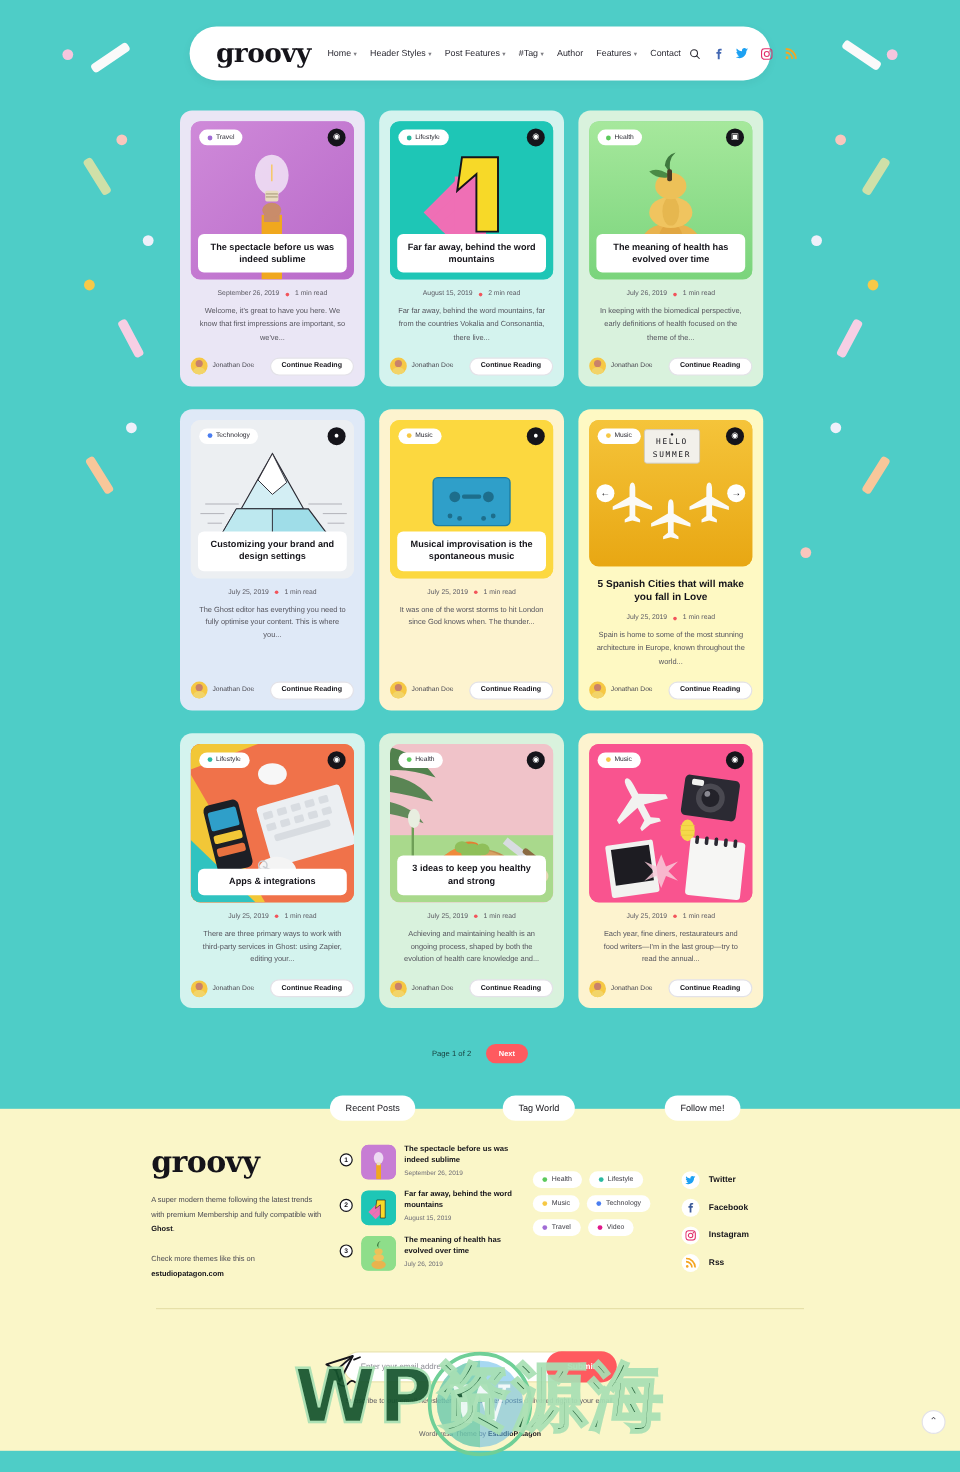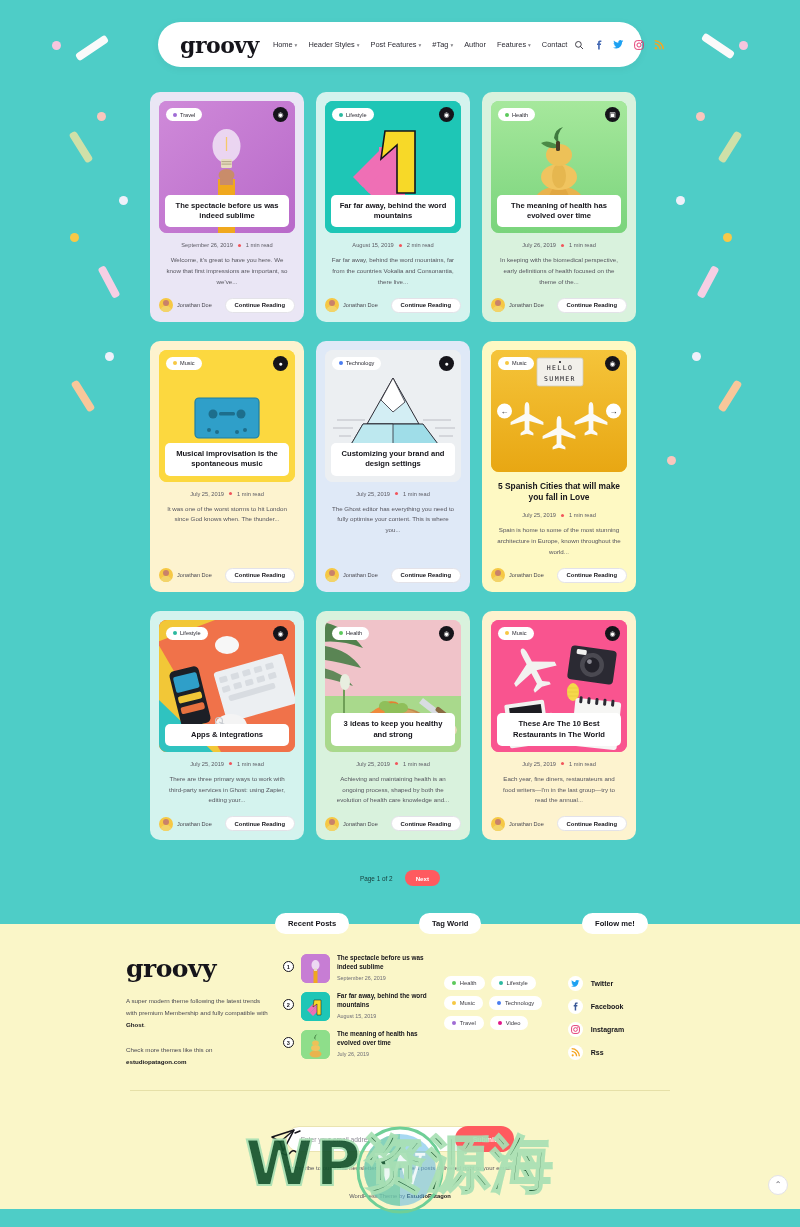--- a/index.html
+++ b/index.html
@@ -82,21 +82,21 @@
   .art svg { width: 100%; height: 100%; display: block; }
 
   
   .pagination { position: relative; z-index: 2; display: flex; justify-content: center; align-items: center; gap: 12px; margin-top: 30px; padding-bottom: 38px; }
   .page-count { font-size: 6.4px; color: #17403e; font-weight: 500; }
   .next-btn { background: #ff5a5f; color: #fff; border-radius: 11px; padding: 0 11px; height: 16px; display: flex; align-items: center; font-size: 6.2px; font-weight: bold; cursor: pointer; }
 
   
   .footer { position: relative; z-index: 2; background: #faf6c8; padding: 30px 0 0; }
   .widget-pills { position: absolute; top: -11px; left: 0; right: 0; display: flex; }
-  .pill { position: absolute; background: #fff; border-radius: 12px; height: 21px; display: flex; align-items: center; padding: 0 13px; font-size: 7.6px; font-weight: bold; color: #15141a; }
+  .pill { position: absolute; background: #fff; border-radius: 12px; height: 21px; display: flex; align-items: center; padding: 0 13px; font-size: 7.6px; font-weight: normal; color: #15141a; }
   .foot-inner { width: 548px; margin: 0 auto; display: flex; gap: 0; }
   .col-about { width: 150px; }
   .foot-logo { font-family: "DejaVu Serif", serif; font-weight: bold; font-size: 25px; color: #15141a; letter-spacing: -.5px; }
   .about-txt { font-size: 6.2px; line-height: 1.95; color: #4a4951; margin-top: 12px; }
   .about-txt b { color: #15141a; }
   .col-recent { width: 152px; margin-left: 12px; }
   .rp { display: flex; gap: 7px; margin-bottom: 9px; align-items: flex-start; }
   .rp-num { width: 11px; height: 11px; border-radius: 50%; background: #fff; border: 1px solid #15141a; font-size: 5.6px; display: flex; align-items: center; justify-content: center; font-weight: bold; color: #15141a; flex: none; margin-top: 7px; }
   .rp-thumb { width: 29px; height: 29px; border-radius: 6px; overflow: hidden; flex: none; position: relative; }
   .rp-txt { flex: 1; }
@@ -343,63 +343,20 @@
           <div class="avatar">
               <div class="head"></div>
               <div class="body"></div>
             </div>
           <span class="author-name">Jonathan Doe</span>
         </div>
         <div class="cta">Continue Reading</div>
       </div>
     </div>
 
-    <div class="card" style="background:#fdf3cf;">
-      <div class="thumb" style="background:#fcd83f;">
-        <div class="art">
-          <svg viewBox="0 0 140 132" preserveAspectRatio="xMidYMid slice">
-            <rect width="140" height="132" fill="#fcd83f"></rect>
-            <rect x="38" y="48" width="64" height="40" rx="4" fill="#2f9fc9"></rect>
-            <rect x="38" y="48" width="64" height="40" rx="4" fill="none" stroke="#1d7fa4" stroke-width="1.2"></rect>
-            <circle cx="56" cy="64" r="4.5" fill="#1d6e8c"></circle>
-            <circle cx="84" cy="64" r="4.5" fill="#1d6e8c"></circle>
-            <rect x="62" y="62" width="16" height="3.6" rx="1.5" fill="#1d6e8c"></rect>
-            <circle cx="52" cy="80" r="2" fill="#1d6e8c"></circle>
-            <circle cx="60" cy="82" r="2" fill="#1d6e8c"></circle>
-            <circle cx="80" cy="82" r="2" fill="#1d6e8c"></circle>
-            <circle cx="88" cy="80" r="2" fill="#1d6e8c"></circle>
-          </svg>
-        </div>
-        <div class="badge">
-            <span class="pip" style="background:#f6c844;"></span>
-            <span>Music</span>
-          </div>
-        <div class="fmt">
-            <span class="glyph">●</span>
-          </div>
-        <div class="title-box">Musical improvisation is the spontaneous music</div>
-      </div>
-      <div class="meta">
-          <span>July 25, 2019</span>
-          <span class="sep"></span>
-          <span>1 min read</span>
-        </div>
-      <div class="excerpt">It was one of the worst storms to hit London since God knows when. The thunder...</div>
-      <div class="cardfoot">
-        <div class="author">
-          <div class="avatar">
-              <div class="head"></div>
-              <div class="body"></div>
-            </div>
-          <span class="author-name">Jonathan Doe</span>
-        </div>
-        <div class="cta">Continue Reading</div>
-      </div>
-    </div>
-
     <div class="card" style="background:#dfe9f7;">
       <div class="thumb" style="background:#eceff2;">
         <div class="art">
           <svg viewBox="0 0 140 132" preserveAspectRatio="xMidYMid slice">
             <rect width="140" height="132" fill="#eceff2"></rect>
             <path d="M70 28 L96 74 H44 z" fill="#d3eef4" stroke="#2b2a33" stroke-width="1"></path>
             <path d="M70 28 L82 52 L70 62 L58 50 z" fill="#fff" stroke="#2b2a33" stroke-width=".8"></path>
             <path d="M40 74 h60 l18 24 -24 22 H44 L26 98 z" fill="#9fdde8" stroke="#2b2a33" stroke-width="1"></path>
             <path d="M40 74 h30 v46 H44 L26 98 z" fill="#bde8ef" stroke="#2b2a33" stroke-width=".8"></path>
             <g stroke="#8a8992" stroke-width=".7" opacity=".7">
@@ -420,20 +377,63 @@
             <span class="glyph">●</span>
           </div>
         <div class="title-box">Customizing your brand and design settings</div>
       </div>
       <div class="meta">
           <span>July 25, 2019</span>
           <span class="sep"></span>
           <span>1 min read</span>
         </div>
       <div class="excerpt">The Ghost editor has everything you need to fully optimise your content. This is where you...</div>
+      <div class="cardfoot">
+        <div class="author">
+          <div class="avatar">
+              <div class="head"></div>
+              <div class="body"></div>
+            </div>
+          <span class="author-name">Jonathan Doe</span>
+        </div>
+        <div class="cta">Continue Reading</div>
+      </div>
+    </div>
+
+    <div class="card" style="background:#fdf3cf;">
+      <div class="thumb" style="background:#fcd83f;">
+        <div class="art">
+          <svg viewBox="0 0 140 132" preserveAspectRatio="xMidYMid slice">
+            <rect width="140" height="132" fill="#fcd83f"></rect>
+            <rect x="38" y="48" width="64" height="40" rx="4" fill="#2f9fc9"></rect>
+            <rect x="38" y="48" width="64" height="40" rx="4" fill="none" stroke="#1d7fa4" stroke-width="1.2"></rect>
+            <circle cx="56" cy="64" r="4.5" fill="#1d6e8c"></circle>
+            <circle cx="84" cy="64" r="4.5" fill="#1d6e8c"></circle>
+            <rect x="62" y="62" width="16" height="3.6" rx="1.5" fill="#1d6e8c"></rect>
+            <circle cx="52" cy="80" r="2" fill="#1d6e8c"></circle>
+            <circle cx="60" cy="82" r="2" fill="#1d6e8c"></circle>
+            <circle cx="80" cy="82" r="2" fill="#1d6e8c"></circle>
+            <circle cx="88" cy="80" r="2" fill="#1d6e8c"></circle>
+          </svg>
+        </div>
+        <div class="badge">
+            <span class="pip" style="background:#f6c844;"></span>
+            <span>Music</span>
+          </div>
+        <div class="fmt">
+            <span class="glyph">●</span>
+          </div>
+        <div class="title-box">Musical improvisation is the spontaneous music</div>
+      </div>
+      <div class="meta">
+          <span>July 25, 2019</span>
+          <span class="sep"></span>
+          <span>1 min read</span>
+        </div>
+      <div class="excerpt">It was one of the worst storms to hit London since God knows when. The thunder...</div>
       <div class="cardfoot">
         <div class="author">
           <div class="avatar">
               <div class="head"></div>
               <div class="body"></div>
             </div>
           <span class="author-name">Jonathan Doe</span>
         </div>
         <div class="cta">Continue Reading</div>
       </div>
@@ -648,21 +648,20 @@
             <path d="M62 92 l4 10 l10 -4 l-8 8 l8 8 l-10 -4 l-4 10 l-4 -10 l-10 4 l8 -8 l-8 -8 l10 4 z" fill="#f8c9d8" opacity=".85"></path>
           </svg>
         </div>
         <div class="badge">
             <span class="pip" style="background:#f6c844;"></span>
             <span>Music</span>
           </div>
         <div class="fmt">
             <span class="glyph">◉</span>
           </div>
-        <div class="title-box">These Are The 10 Best Restaurants in The World</div>
       </div>
       <div class="meta">
           <span>July 25, 2019</span>
           <span class="sep"></span>
           <span>1 min read</span>
         </div>
       <div class="excerpt">Each year, fine diners, restaurateurs and food writers—I'm in the last group—try to read the annual...</div>
       <div class="cardfoot">
         <div class="author">
           <div class="avatar">
@@ -679,21 +678,21 @@
 
   <div class="pagination">
     <div class="page-count">Page 1 of 2</div>
     <div class="next-btn">Next</div>
   </div>
 
   <div class="footer">
     <div class="widget-pills">
       <div class="pill" style="left:275px;">Recent Posts</div>
       <div class="pill" style="left:419px;">Tag World</div>
-      <div class="pill" style="left:582px;">Follow me!</div>
+      <div class="pill" style="left:554px;">Follow me!</div>
     </div>
 
     <div class="foot-inner">
       <div class="col-about">
         <div class="foot-logo">groovy</div>
         <div class="about-txt">
           <span>A super modern theme following the latest trends with premium Membership and fully compatible with </span><b>Ghost</b><span>.</span>
         </div>
         <div class="about-txt">
           <span>Check more themes like this on </span><b>estudiopatagon.com</b>

